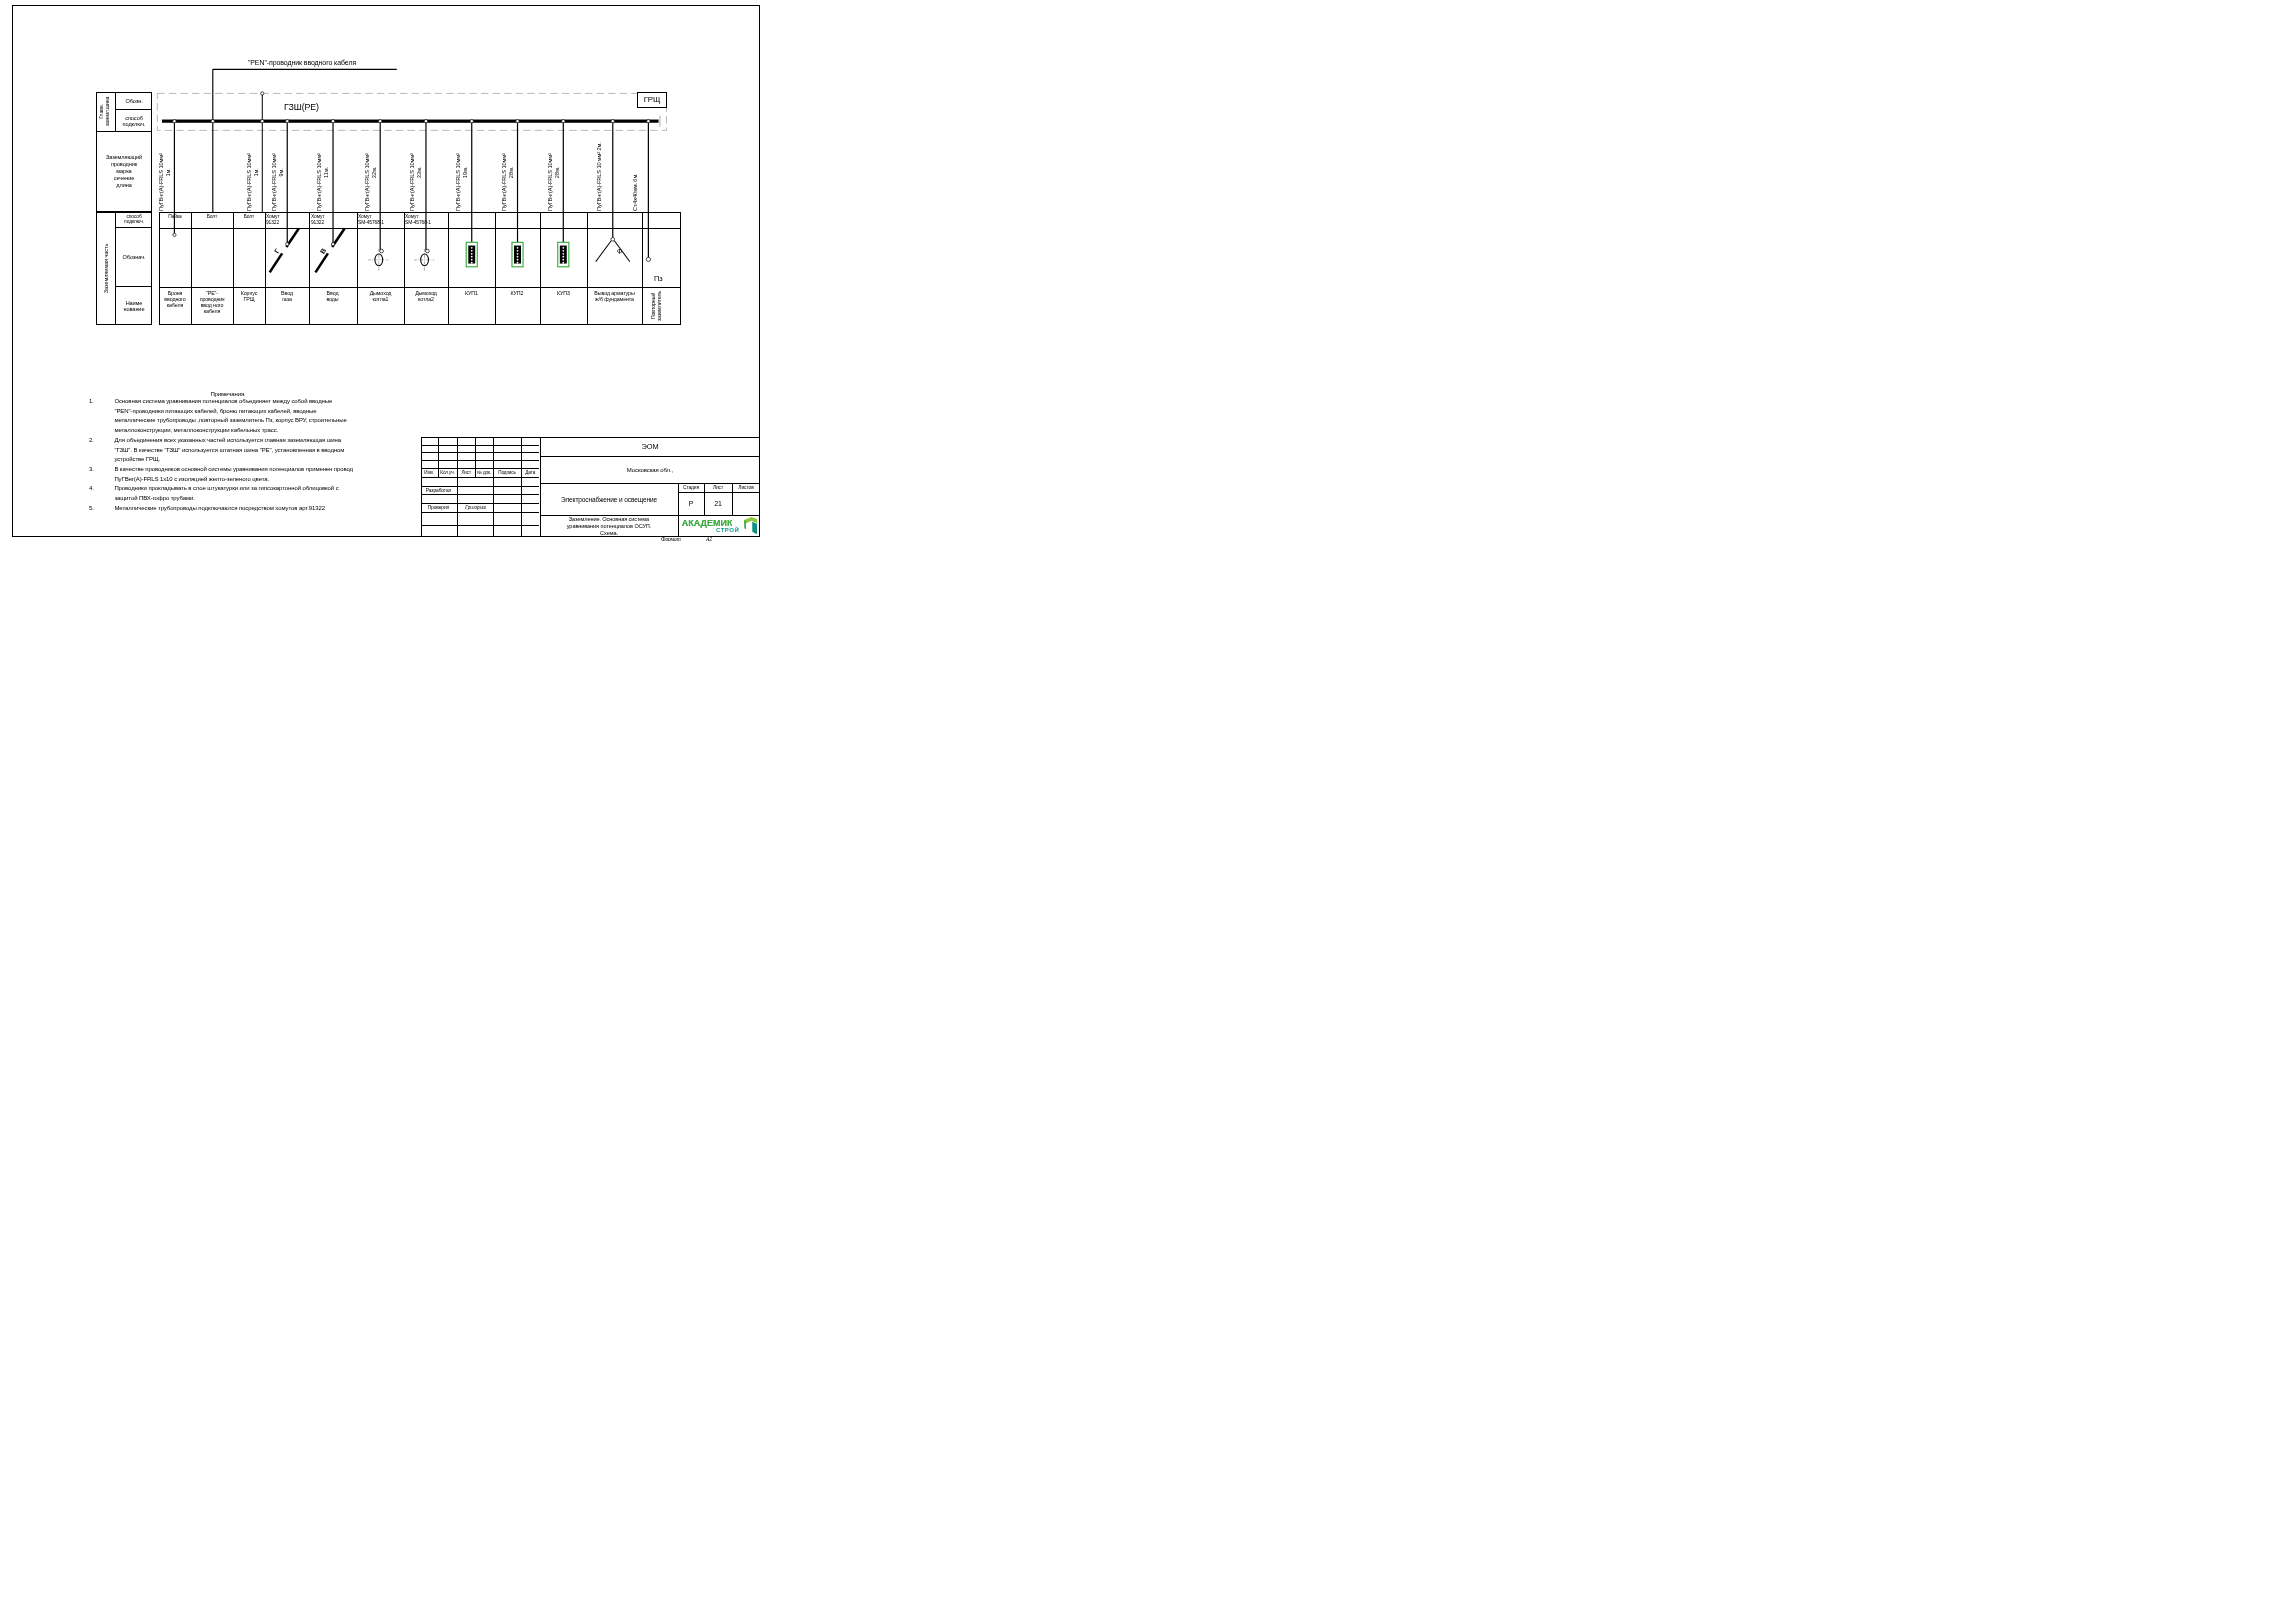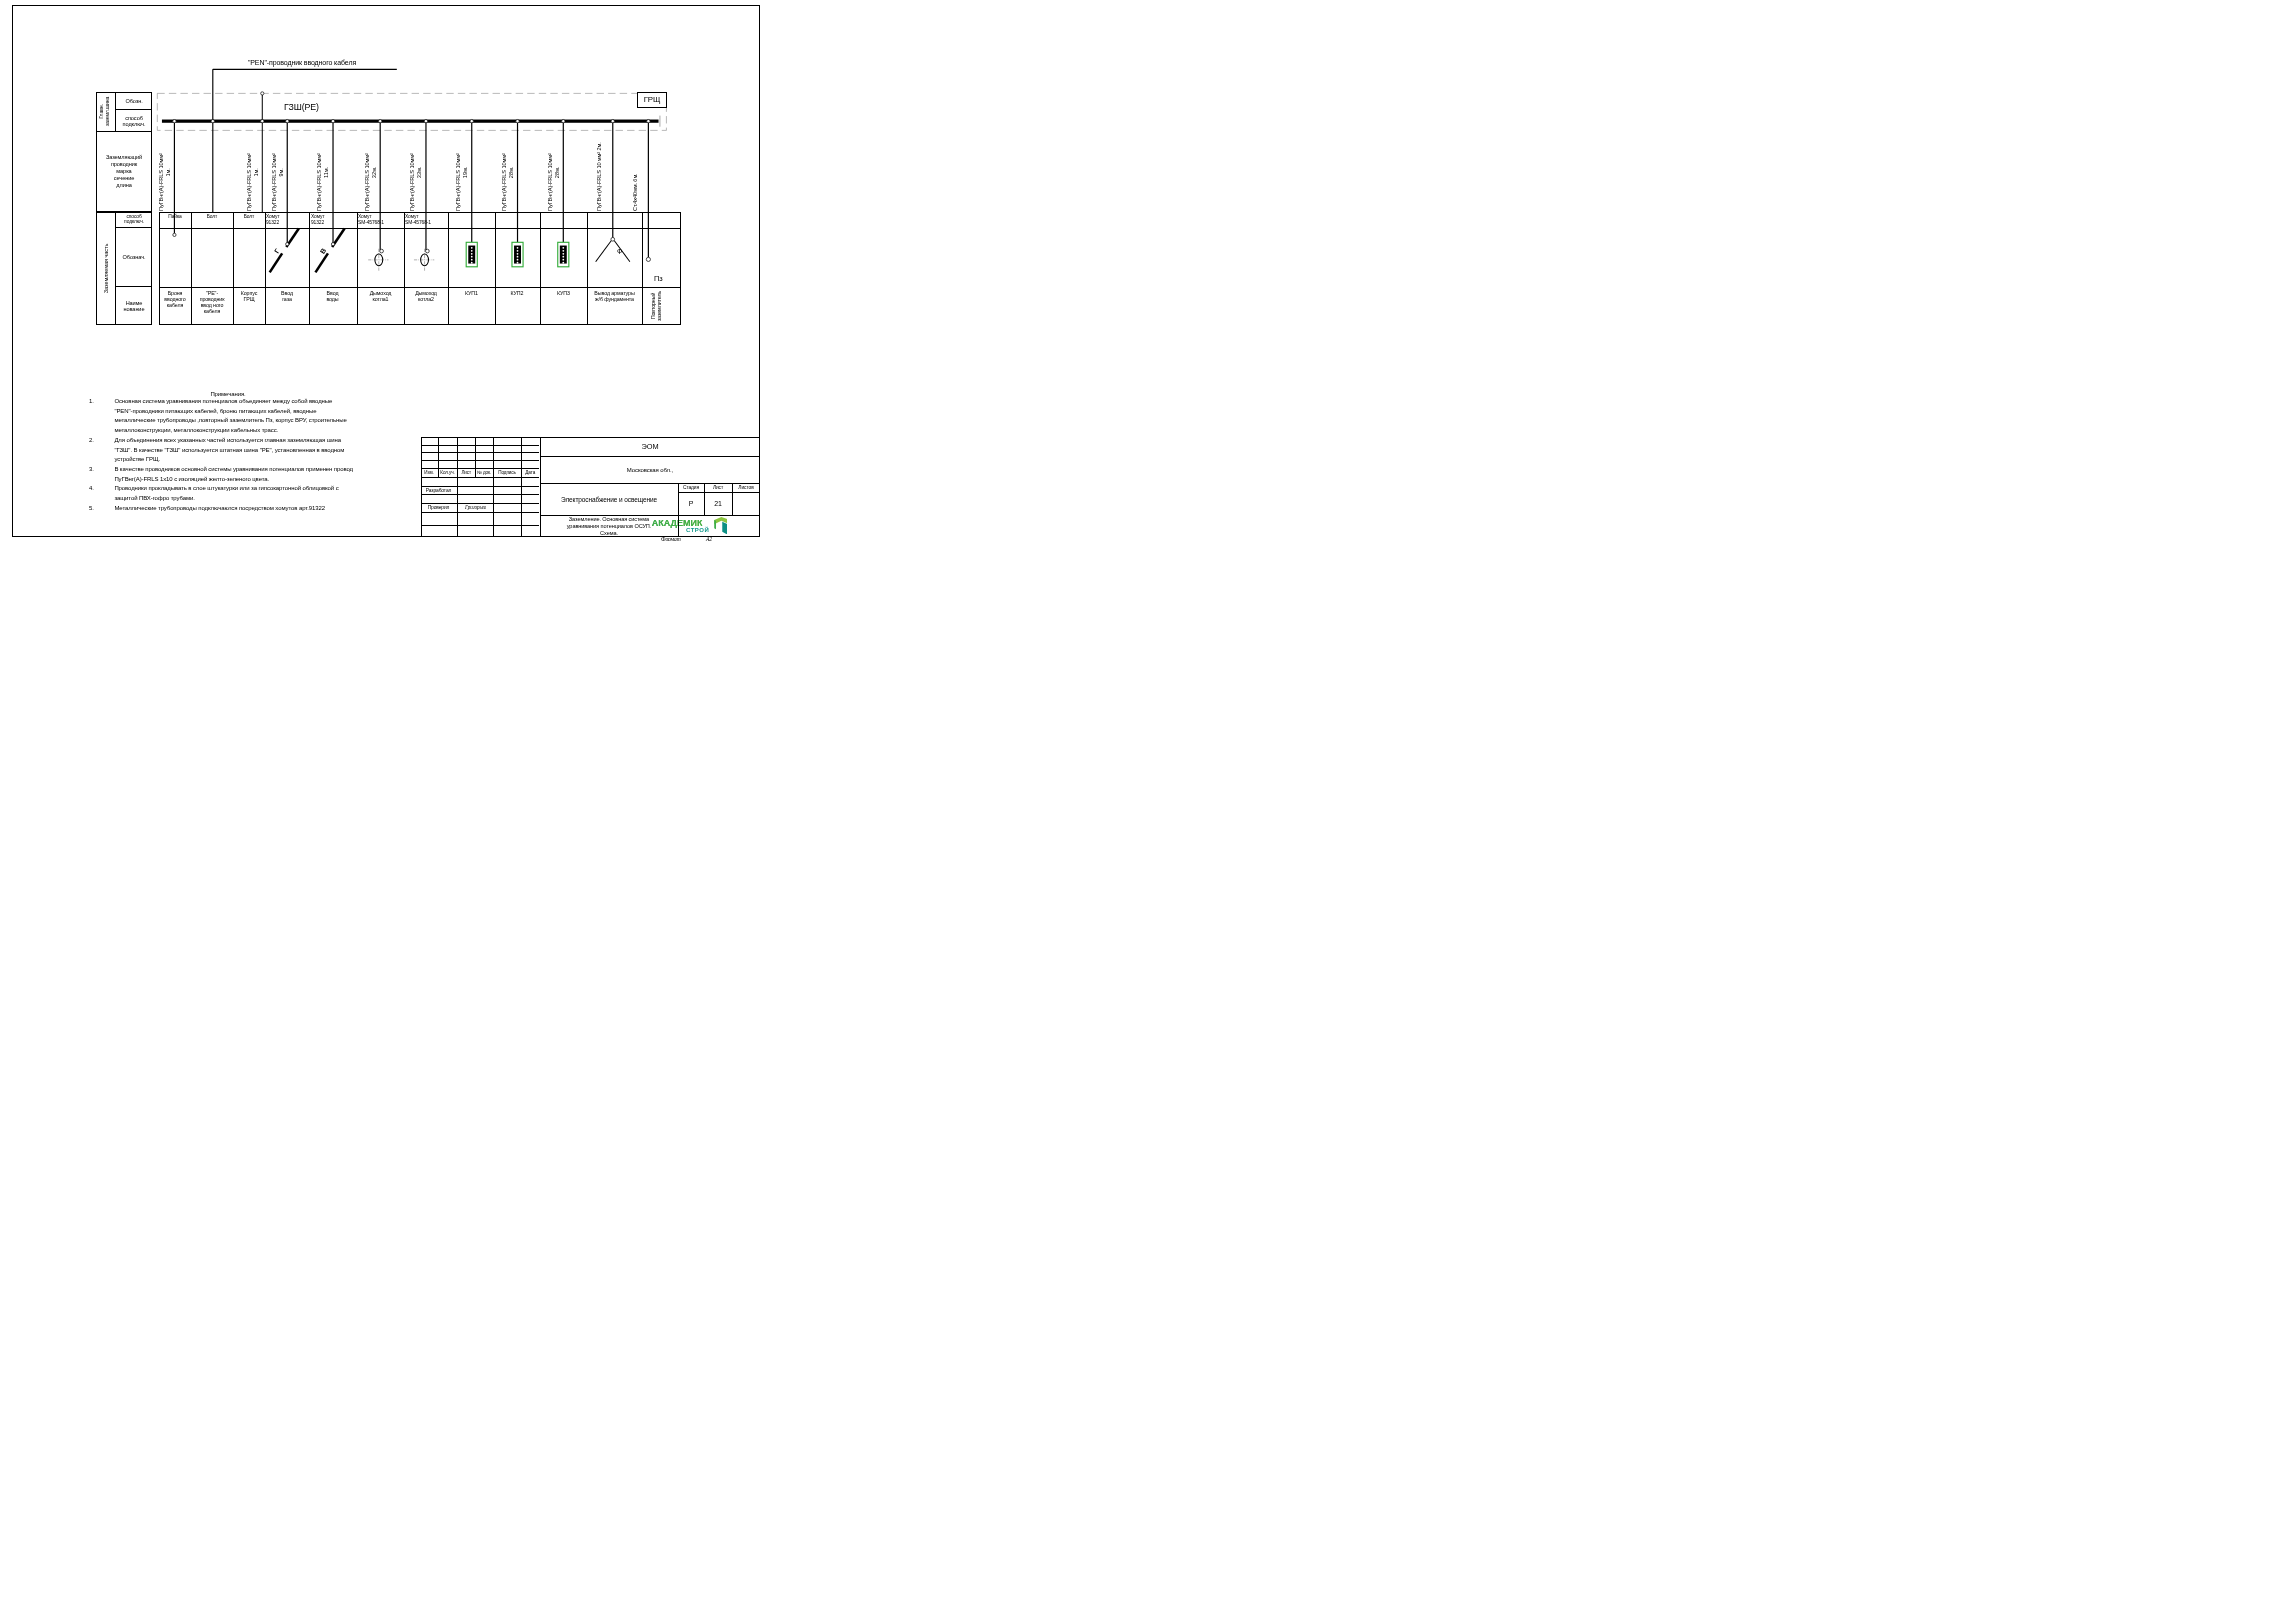--- a/index.html
+++ b/index.html
@@ -49,21 +49,21 @@
   .tb-loc{left:540px;top:456px;width:220px;height:27px;font-size:6px;}
   .tb-project{left:540px;top:483px;width:138px;height:32px;font-size:6.5px;text-align:center;}
   .tb-h{font-size:4.9px;}
   .tb-stage-h{left:678px;top:483px;width:26px;height:8.8px;}
   .tb-sheet-h{left:704px;top:483px;width:28px;height:8.8px;}
   .tb-sheets-h{left:732px;top:483px;width:28px;height:8.8px;}
   .tb-stage-v{left:678px;top:492px;width:26px;height:23px;font-size:7px;}
   .tb-sheet-v{left:704px;top:492px;width:28px;height:23px;font-size:7px;}
   .tb-sheets-v{left:732px;top:492px;width:28px;height:23px;font-size:7px;}
   .tb-title{left:540px;top:515px;width:138px;height:22px;font-size:5.6px;line-height:7px;text-align:center;white-space:pre-line;}
-  .tb-logo{left:648px;top:515px;width:82px;height:38px;text-align:right;}
+  .tb-logo{left:678px;top:515px;width:82px;height:38px;text-align:right;}
   .stampcell{position:absolute;display:flex;align-items:center;justify-content:center;font-size:4.6px;box-sizing:border-box;overflow:hidden;}
   .sig{font-family:"Liberation Serif", serif;font-style:italic;font-size:5.1px;}
   .format{left:661px;top:536px;width:93px;font-family:"Liberation Serif", serif;font-style:italic;font-size:5.6px;display:flex;gap:25.4px;}
   
   .logo-wrap{position:relative;width:100%;height:100%;}
   .logo-akadem{position:absolute;left:3.7px;top:3.2px;font-size:9px;font-weight:bold;letter-spacing:0px;color:#3fae49;background:linear-gradient(90deg,#2f9e41,#8dc63f);-webkit-background-clip:text;background-clip:text;}
   .logo-stroj{position:absolute;left:38px;top:12px;font-size:6px;font-weight:bold;color:#12998c;letter-spacing:0.5px;}
   .logo-shape{position:absolute;right:2.8px;top:1.9px;width:13px;height:17.6px;}
   .logo-shape .p1{position:absolute;inset:0;background:#8dc63f;clip-path:polygon(0% 18%,55% 0%,100% 12%,100% 36%,55% 22%,0% 42%);}
   .logo-shape .p2{position:absolute;inset:0;background:#0d8f84;clip-path:polygon(62% 28%,100% 40%,100% 100%,62% 84%);}

